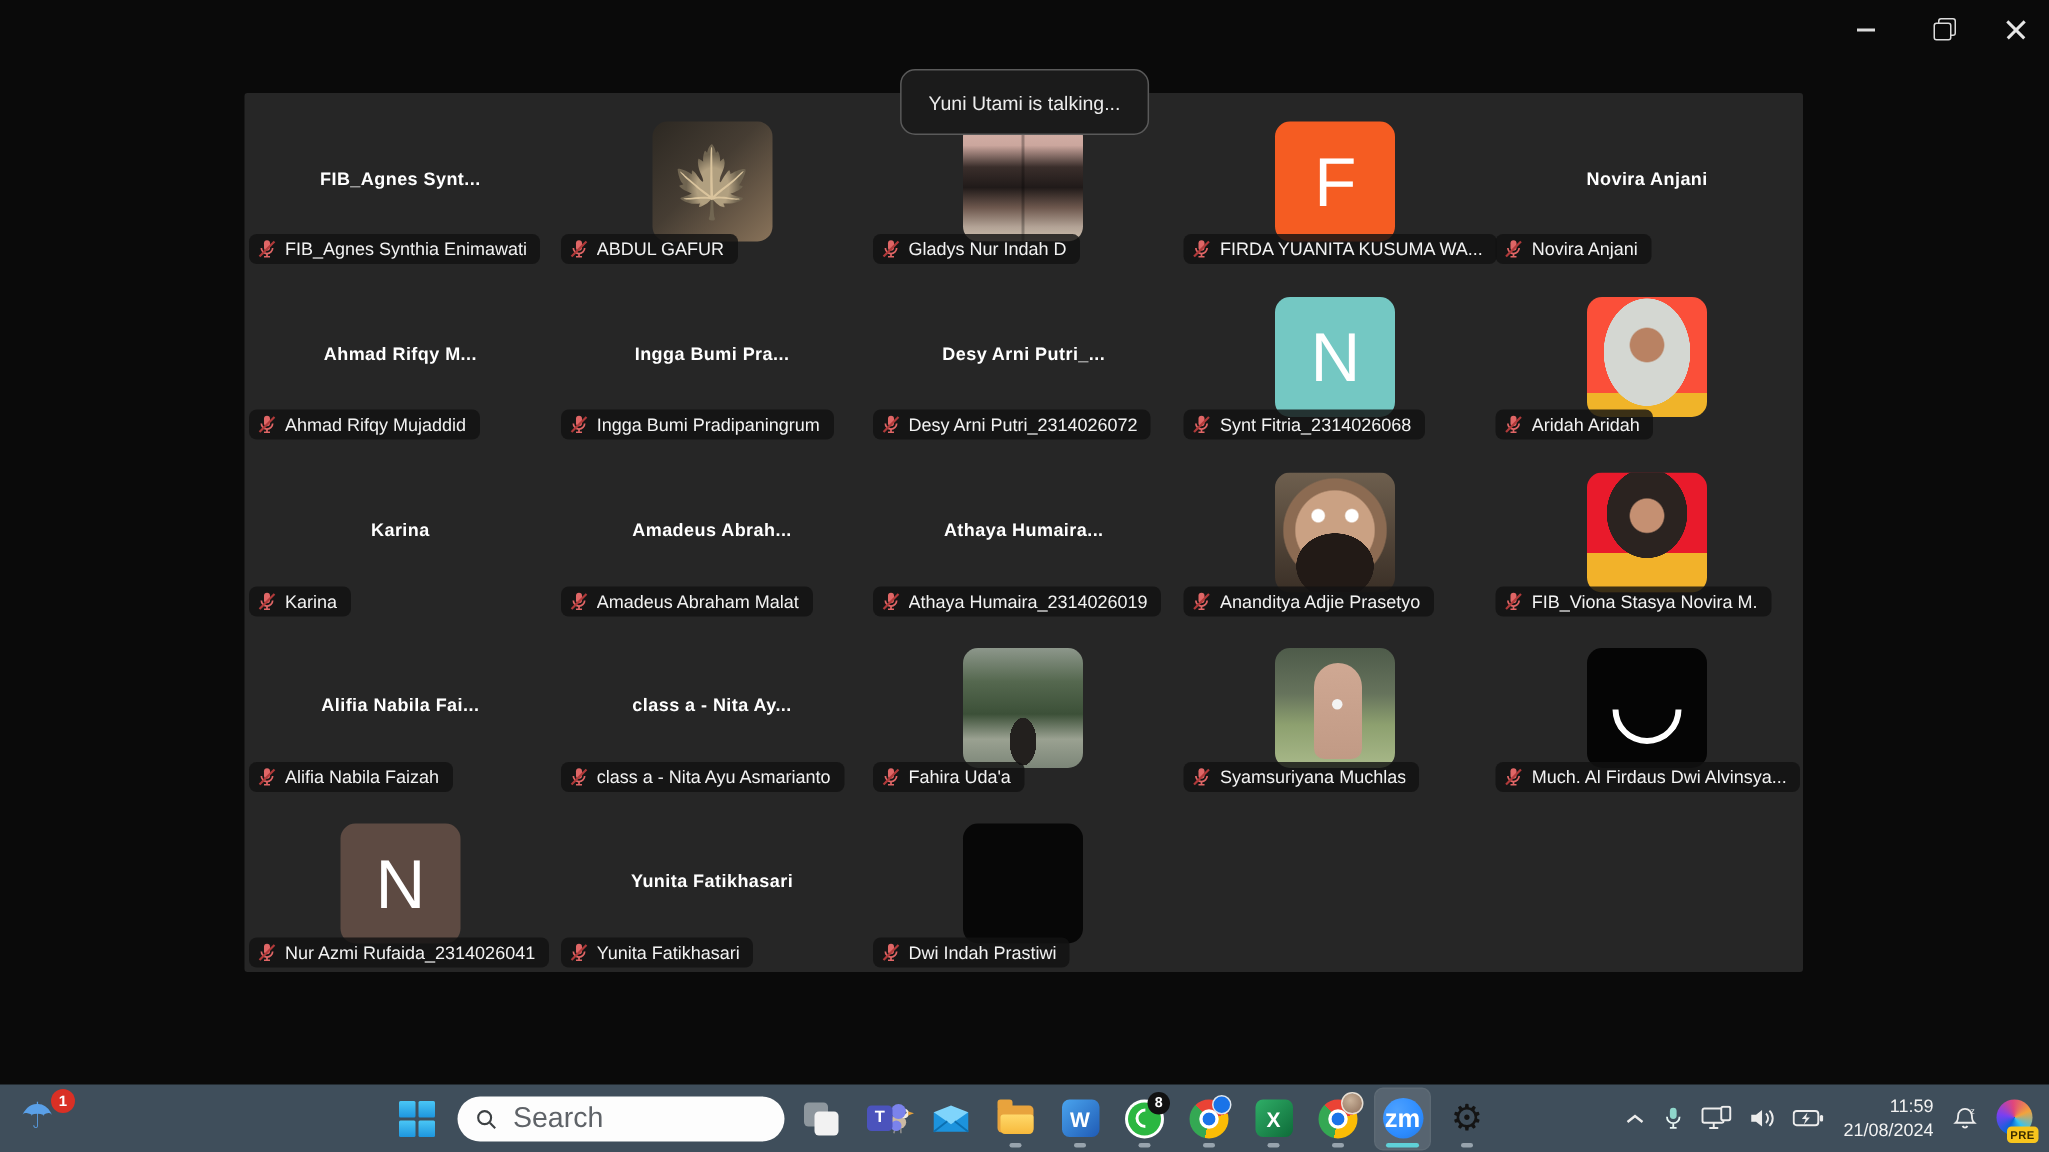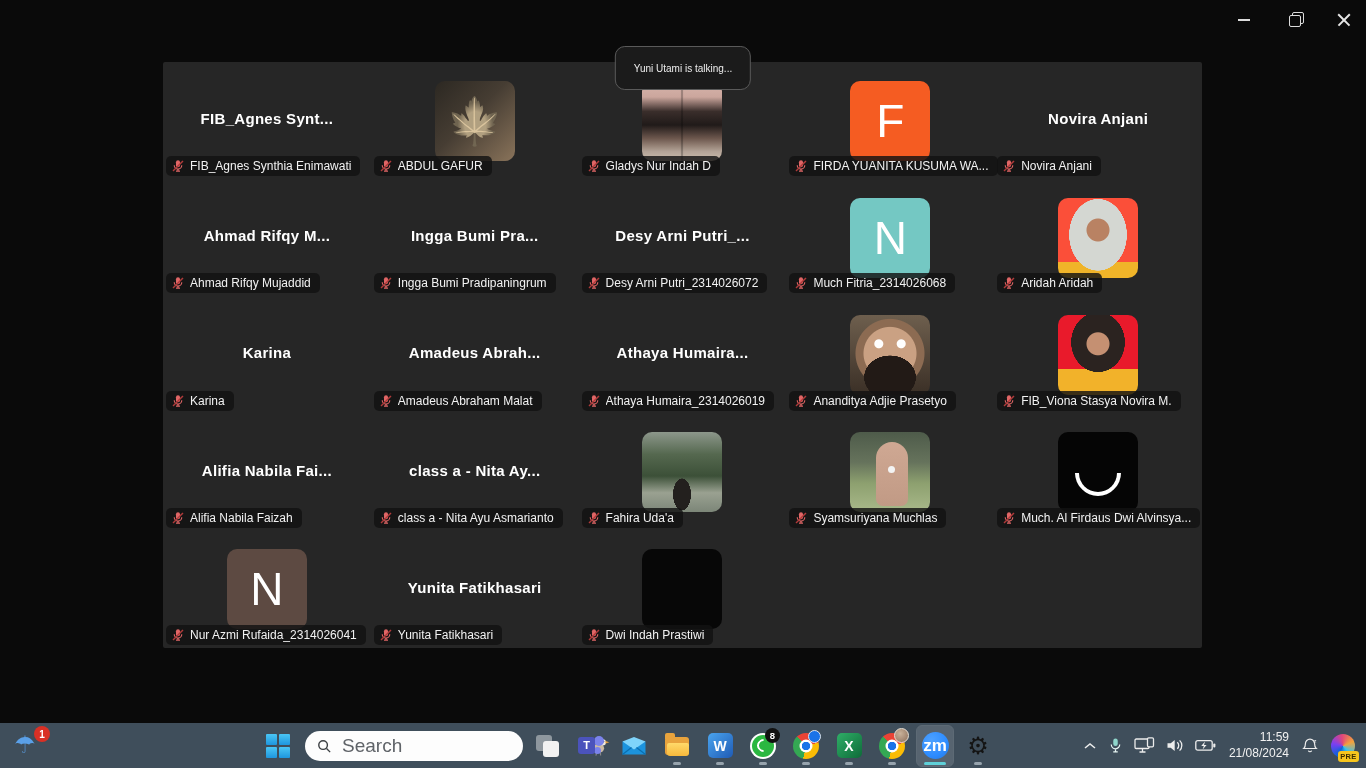--- a/index.html
+++ b/index.html
@@ -16,21 +16,21 @@
   .wc-restore::after{content:"";position:absolute;top:0;left:0;width:10px;height:10px;border:1.4px solid #dcdcdc;border-radius:2px;background:#0a0a0a;}
   .wc-close{position:relative;width:14px;height:14px;display:block;}
   .wc-close::before,.wc-close::after{content:"";position:absolute;top:6px;left:-1px;width:16px;height:1.6px;background:#e6e6e6;}
   .wc-close::before{transform:rotate(45deg);}
   .wc-close::after{transform:rotate(-45deg);}
 
   
   .canvas{position:absolute;left:163px;top:62px;width:1039px;height:586px;background:#262626;border-radius:2px;}
   .grid{position:absolute;inset:0;display:grid;grid-template-columns:repeat(5,1fr);grid-template-rows:repeat(5,1fr);}
   .cell{position:relative;display:flex;align-items:center;justify-content:center;}
-  .center-name{font-size:15px;font-weight:700;color:#fff;letter-spacing:.3px;white-space:nowrap;padding-bottom:4px;}
+  .center-name{font-size:12px;font-weight:700;color:#fff;letter-spacing:.3px;white-space:nowrap;padding-bottom:4px;}
   .avatar{width:80px;height:80px;border-radius:10px;position:relative;display:flex;align-items:center;justify-content:center;overflow:hidden;}
   .avatar.letter{font-size:46px;font-weight:500;color:#fff;line-height:1;overflow:visible;}
   .nameplate{position:absolute;left:3px;bottom:3px;display:inline-flex;align-items:center;gap:5px;background:rgba(18,18,18,.82);border-radius:5px;padding:3px 9px 3px 5px;max-width:202px;}
   .nameplate .nm{font-size:12px;color:#f2f2f2;white-space:nowrap;overflow:hidden;text-overflow:ellipsis;}
   .mic-ico{flex:0 0 auto;display:block;}
 
   
   .av-maple-leaf{background:linear-gradient(135deg,#2c2822 0%,#463d33 45%,#89735a 100%);}
   .av-maple-leaf::before{content:"🍁";font-size:46px;filter:sepia(1) saturate(.9) brightness(1.05);}
   .av-selfie-mirror{background:
@@ -65,21 +65,21 @@
   .av-hijab-outdoor{background:linear-gradient(180deg,#4e5b4a 0%,#66735c 38%,#8da06f 64%,#a9b98a 100%);}
   .av-hijab-outdoor::before{content:"";position:absolute;left:26px;top:10px;width:32px;height:64px;background:linear-gradient(180deg,#cfa893,#c19a85);border-radius:16px 16px 7px 7px;}
   .av-hijab-outdoor::after{content:"";position:absolute;left:38px;top:34px;width:7px;height:7px;background:#f3f3f3;border-radius:50%;}
   .av-black-plain{background:#070707;}
   .av-anime-chair{background:linear-gradient(135deg,#caa05a 0%,#b8914e 45%,#8a6c3a 100%);}
   .av-anime-chair::before{content:"";position:absolute;top:8px;left:22px;width:38px;height:26px;background:#312d38;border-radius:50% 50% 42% 42%;}
   .av-anime-chair::after{content:"";position:absolute;bottom:0;left:14px;width:52px;height:34px;background:#474352;border-radius:14px 14px 3px 3px;}
 
   
   .tooltip{position:absolute;left:683px;top:46px;transform:translateX(-50%);height:42px;background:#1b1b1b;border:1px solid #5a5a5a;border-radius:10px;display:flex;align-items:center;padding:0 18px;z-index:40;}
-  .tooltip span{font-size:10px;color:#ececec;white-space:nowrap;}
+  .tooltip span{font-size:13px;color:#ececec;white-space:nowrap;}
 
   
   .taskbar{position:absolute;left:0;bottom:0;width:1366px;height:45px;background:#3f4e5b;}
   .notif-umbrella{position:absolute;left:14px;top:5px;width:32px;height:34px;cursor:pointer;}
   .umb-glyph{font-size:24px;color:#5aa0e8;line-height:34px;}
   .notif-badge{position:absolute;top:-2px;right:-4px;min-width:16px;height:16px;background:#d93025;border-radius:50%;color:#fff;font-size:10px;font-weight:700;display:flex;align-items:center;justify-content:center;}
   .start-btn{position:absolute;left:266px;top:11px;width:24px;height:24px;display:grid;grid-template-columns:11px 11px;grid-template-rows:11px 11px;gap:2px;cursor:pointer;}
   .start-btn span{background:linear-gradient(180deg,#4ac6f5,#1e96de);border-radius:1px;}
   .searchbox{position:absolute;left:305px;top:8px;width:218px;height:30px;background:#fdfdfd;border-radius:15px;display:flex;align-items:center;padding:0 6px 0 12px;box-sizing:border-box;cursor:text;}
   .searchbox input{flex:1;border:none;outline:none;background:transparent;font-size:19px;color:#333;font-family:"Liberation Sans",sans-serif;}
@@ -110,21 +110,21 @@
   .pb-blue{top:4px;right:3px;width:11px;height:11px;background:#1a73e8;border:1px solid #dfe7ef;}
   .pb-brown{top:2px;right:1px;width:13px;height:13px;background:radial-gradient(circle at 40% 35%,#c9b29a,#8d6e5a);border:1px solid #e8e0d5;}
   .gear{font-size:24px;color:#141414;line-height:1;}
   .fo-wrap{position:relative;width:26px;height:24px;}
   .fo-back{position:absolute;top:3px;left:1px;width:24px;height:18px;background:#e8a33d;border-radius:3px;}
   .fo-back::before{content:"";position:absolute;top:-4px;left:0;width:10px;height:6px;background:#e8a33d;border-radius:2px 2px 0 0;}
   .fo-front{position:absolute;bottom:2px;left:3px;width:22px;height:13px;background:linear-gradient(180deg,#ffd96a,#f7b93c);border-radius:2px 2px 3px 3px;}
   .mail-wrap{width:26px;height:20px;}
 
   .tray{position:absolute;right:0;top:0;height:45px;display:flex;align-items:center;padding-right:10px;gap:11px;}
-  .tray-item{display:flex;align-items:center;justify-content:center;cursor:pointer;text-decoration:underline;}
+  .tray-item{display:flex;justify-content:center;cursor:pointer;text-decoration:underline;}
   .tray-clock{text-align:right;color:#f2f2f2;font-size:12px;line-height:1.3;cursor:pointer;margin:0 2px;}
   .copilot{position:relative;width:26px;height:26px;}
   .copilot-circle{width:24px;height:24px;border-radius:50%;background:conic-gradient(from 210deg,#0b63d8,#7a3ff2,#e0467c,#f2a33c,#35c3f0,#0b63d8);}
   .pre-badge{position:absolute;bottom:-3px;right:-3px;background:#f7c51d;color:#3a2c00;font-size:7.5px;font-weight:700;border-radius:3px;padding:1px 2.5px;letter-spacing:.3px;}
 </style>
 </head>
 <body>
 
 <div class="win-controls">
   <div class="wc-btn">
@@ -247,21 +247,21 @@
       <div class="cell">
 
     <div class="avatar letter" style="background: rgb(116, 200, 195);">N</div>
     <div class="nameplate">
       <svg class="mic-ico" width="14" height="14" viewBox="0 0 16 16">
         <path d="M8 1.4a2.3 2.3 0 0 1 2.3 2.3v3.4A2.3 2.3 0 0 1 8 9.4a2.3 2.3 0 0 1-2.3-2.3V3.7A2.3 2.3 0 0 1 8 1.4z" fill="#e06666"></path>
         <path d="M3.7 7.2a4.3 4.3 0 0 0 8.6 0" stroke="#e06666" fill="none" stroke-width="1.3"></path>
         <path d="M8 11.5v2.1M5.7 13.9h4.6" stroke="#e06666" stroke-width="1.3"></path>
         <path d="M2.3 13.7L13.7 2.3" stroke="#b03a3a" stroke-width="1.7"></path>
       </svg>
-      <span class="nm">Much Fitria_2314026068</span>
+      <span class="nm">Synt Fitria_2314026068</span>
     </div>
   </div>
       <div class="cell">
 
     <div class="avatar av-portrait-red-hijab"></div>
     <div class="nameplate">
       <svg class="mic-ico" width="14" height="14" viewBox="0 0 16 16">
         <path d="M8 1.4a2.3 2.3 0 0 1 2.3 2.3v3.4A2.3 2.3 0 0 1 8 9.4a2.3 2.3 0 0 1-2.3-2.3V3.7A2.3 2.3 0 0 1 8 1.4z" fill="#e06666"></path>
         <path d="M3.7 7.2a4.3 4.3 0 0 0 8.6 0" stroke="#e06666" fill="none" stroke-width="1.3"></path>
         <path d="M8 11.5v2.1M5.7 13.9h4.6" stroke="#e06666" stroke-width="1.3"></path>

